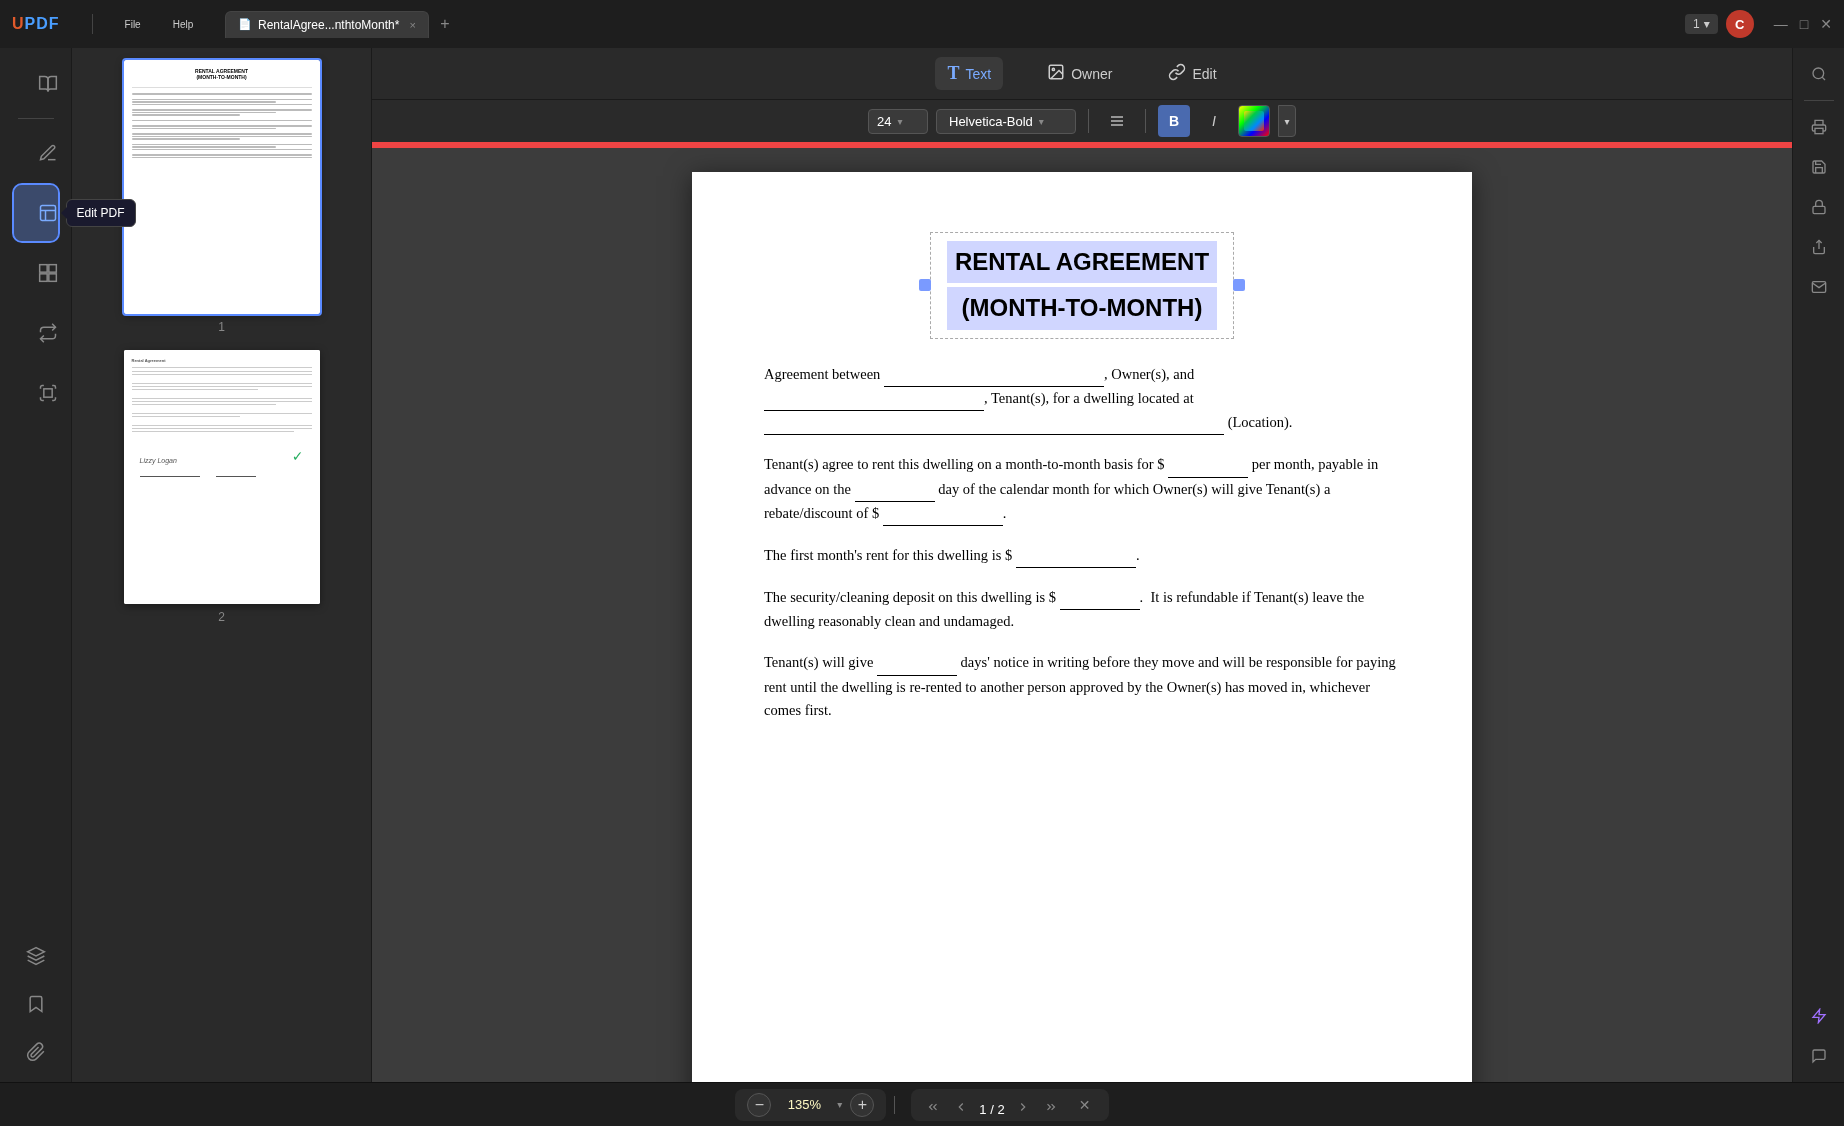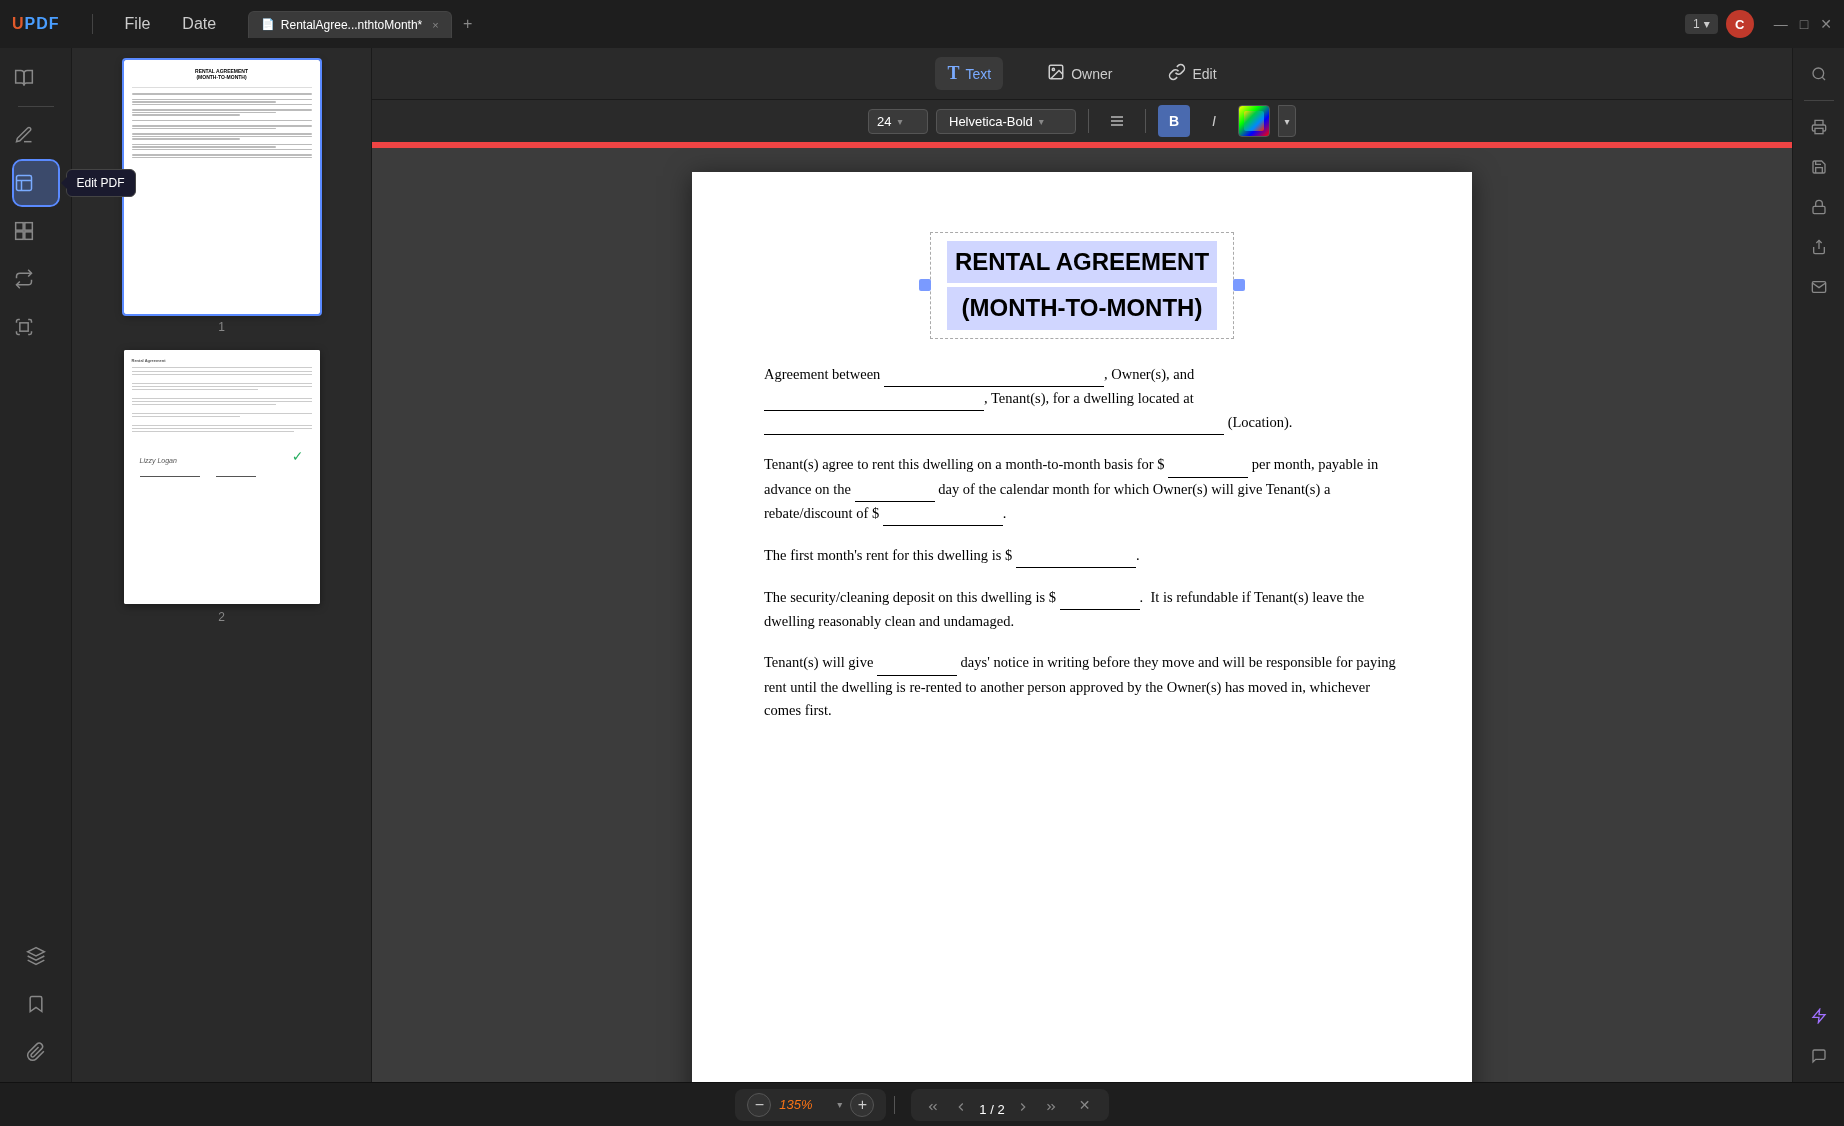--- a/index.html
+++ b/index.html
@@ -19,21 +19,21 @@
       color: #4a9eff;
       font-weight: bold;
       font-size: 16px;
       letter-spacing: 1px;
       margin-right: 8px;
     }
     .app-logo span { color: #e05a2b; }
     .title-divider { width: 1px; height: 20px; background: #444; margin: 0 8px; }
     .title-menu-item {
       color: #ccc;
-      font-size: 16px;
+      font-size: 10px;
       padding: 4px 8px;
       cursor: pointer;
       border-radius: 4px;
     }
     .tab-bar {
       display: flex;
       align-items: center;
       margin-left: 8px;
       gap: 4px;
     }
@@ -106,22 +106,22 @@
       background: #252525;
       display: flex;
       flex-direction: column;
       align-items: center;
       padding: 8px 0;
       gap: 4px;
       border-right: 1px solid #1a1a1a;
       flex-shrink: 0;
     }
     .sidebar-icon {
-      width: 44px; height: 44px;
-      display: flex; align-items: center; justify-content: flex-start;
+      width: 44px; height: 56px;
+      display: flex; align-items: center; justify-content: flex-end;
       border-radius: 8px;
       cursor: pointer;
       color: #888;
       font-size: 18px;
       position: relative;
     }
     .sidebar-icon.active-edit {
       background: #3b4a6b;
       color: #7aabff;
       outline: 2px solid #5a8aff;
@@ -450,24 +450,24 @@
       width: 24px; height: 24px;
       display: flex; align-items: center; justify-content: center;
       border-radius: 50%;
       cursor: pointer;
       color: #ccc;
       font-size: 16px;
       border: 1px solid #555;
       background: #333;
     }
     .zoom-level {
-      color: #f97316;
+      color: #fef9c3;
       font-size: 13px;
       min-width: 50px;
-      font-style: italic;
+      text-align: center;
     }
     .zoom-divider { width: 1px; height: 18px; background: #555; }
     .page-nav {
       display: flex;
       align-items: flex-end;
       gap: 8px;
       background: #2a2a2a;
       border-radius: 8px;
       padding: 4px 12px;
       margin-left: 8px;
@@ -494,21 +494,21 @@
   </style>
 </head>
 <body>
 
 <div class="title-bar">
   <div class="app-logo">
     <span style="color:#e05a2b">U</span><span style="color:#4a9eff">PDF</span>
   </div>
   <div class="title-divider"></div>
   <div class="title-menu-item">File</div>
-  <div class="title-menu-item">Date</div>
+  <div class="title-menu-item">Help</div>
 
   <div class="tab-bar">
     <div class="tab active">
       <span class="tab-icon">📄</span>
       <span>RentalAgree...nthtoMonth*</span>
       <span class="tab-close">×</span>
     </div>
     <div class="new-tab-btn">+</div>
   </div>
 

